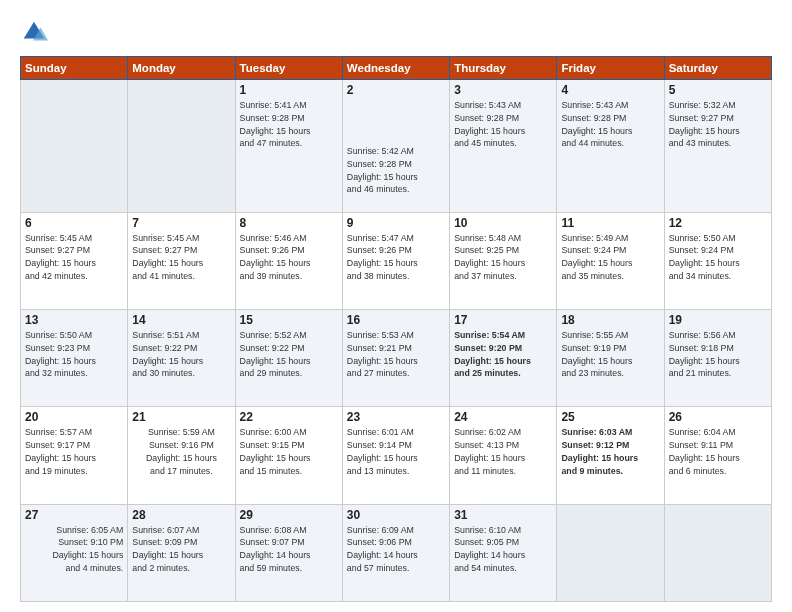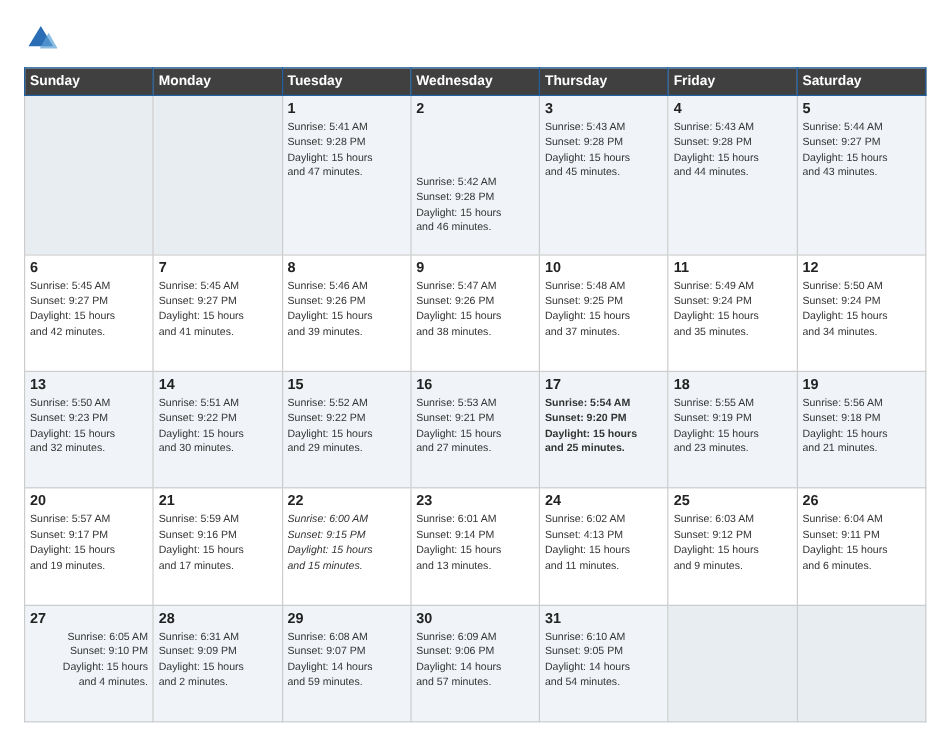--- a/index.html
+++ b/index.html
@@ -62,21 +62,21 @@
       margin-top: 2px;
     }
     .calendar {
       flex: 1;
       border: 1px solid #ccc;
       border-collapse: collapse;
       width: 100%;
       table-layout: fixed;
     }
     .calendar th {
-      background: #404040;
+      background: #c2410c;
       color: #fff;
       font-size: 11.5px;
       font-weight: bold;
       padding: 5px 4px;
       text-align: left;
       border: 1px solid #2060a0;
     }
     .calendar td {
       border: 1px solid #ccc;
       vertical-align: top;
@@ -168,21 +168,21 @@
           </td>
           <td>
             <span class="day-num">4</span>
             <div class="cell-text" style="white-space: pre-line;">Sunrise: 5:43 AM
 Sunset: 9:28 PM
 Daylight: 15 hours
 and 44 minutes.</div>
           </td>
           <td>
             <span class="day-num">5</span>
-            <div class="cell-text" style="white-space: pre-line;">Sunrise: 5:44 AM
+            <div class="cell-text" style="white-space: pre-line;">Sunrise: 5:32 AM
 Sunset: 9:27 PM
 Daylight: 15 hours
 and 43 minutes.</div>
           </td>
         </tr>
         <tr>
           <td>
             <span class="day-num">6</span>
             <div class="cell-text" style="white-space: pre-line;">Sunrise: 5:45 AM
 Sunset: 9:27 PM
@@ -286,49 +286,49 @@
         <tr>
           <td>
             <span class="day-num">20</span>
             <div class="cell-text" style="white-space: pre-line;">Sunrise: 5:57 AM
 Sunset: 9:17 PM
 Daylight: 15 hours
 and 19 minutes.</div>
           </td>
           <td>
             <span class="day-num">21</span>
-            <div class="cell-text" style="white-space: pre-line;">Sunrise: 5:59 AM
+            <div class="cell-text" style="white-space: pre-line; text-align: center;">Sunrise: 5:59 AM
 Sunset: 9:16 PM
 Daylight: 15 hours
 and 17 minutes.</div>
           </td>
           <td>
             <span class="day-num">22</span>
-            <div class="cell-text" style="white-space: pre-line; font-style: italic;">Sunrise: 6:00 AM
+            <div class="cell-text" style="white-space: pre-line;">Sunrise: 6:00 AM
 Sunset: 9:15 PM
 Daylight: 15 hours
 and 15 minutes.</div>
           </td>
           <td>
             <span class="day-num">23</span>
             <div class="cell-text" style="white-space: pre-line;">Sunrise: 6:01 AM
 Sunset: 9:14 PM
 Daylight: 15 hours
 and 13 minutes.</div>
           </td>
           <td>
             <span class="day-num">24</span>
             <div class="cell-text" style="white-space: pre-line;">Sunrise: 6:02 AM
 Sunset: 4:13 PM
 Daylight: 15 hours
 and 11 minutes.</div>
           </td>
           <td>
             <span class="day-num">25</span>
-            <div class="cell-text" style="white-space: pre-line;">Sunrise: 6:03 AM
+            <div class="cell-text" style="white-space: pre-line; font-weight: bold;">Sunrise: 6:03 AM
 Sunset: 9:12 PM
 Daylight: 15 hours
 and 9 minutes.</div>
           </td>
           <td>
             <span class="day-num">26</span>
             <div class="cell-text" style="white-space: pre-line;">Sunrise: 6:04 AM
 Sunset: 9:11 PM
 Daylight: 15 hours
 and 6 minutes.</div>
@@ -337,21 +337,21 @@
         <tr class="row-shade">
           <td>
             <span class="day-num">27</span>
             <div class="cell-text" style="white-space: pre-line; text-align: right;">Sunrise: 6:05 AM
 Sunset: 9:10 PM
 Daylight: 15 hours
 and 4 minutes.</div>
           </td>
           <td>
             <span class="day-num">28</span>
-            <div class="cell-text" style="white-space: pre-line;">Sunrise: 6:31 AM
+            <div class="cell-text" style="white-space: pre-line;">Sunrise: 6:07 AM
 Sunset: 9:09 PM
 Daylight: 15 hours
 and 2 minutes.</div>
           </td>
           <td>
             <span class="day-num">29</span>
             <div class="cell-text" style="white-space: pre-line;">Sunrise: 6:08 AM
 Sunset: 9:07 PM
 Daylight: 14 hours
 and 59 minutes.</div>

